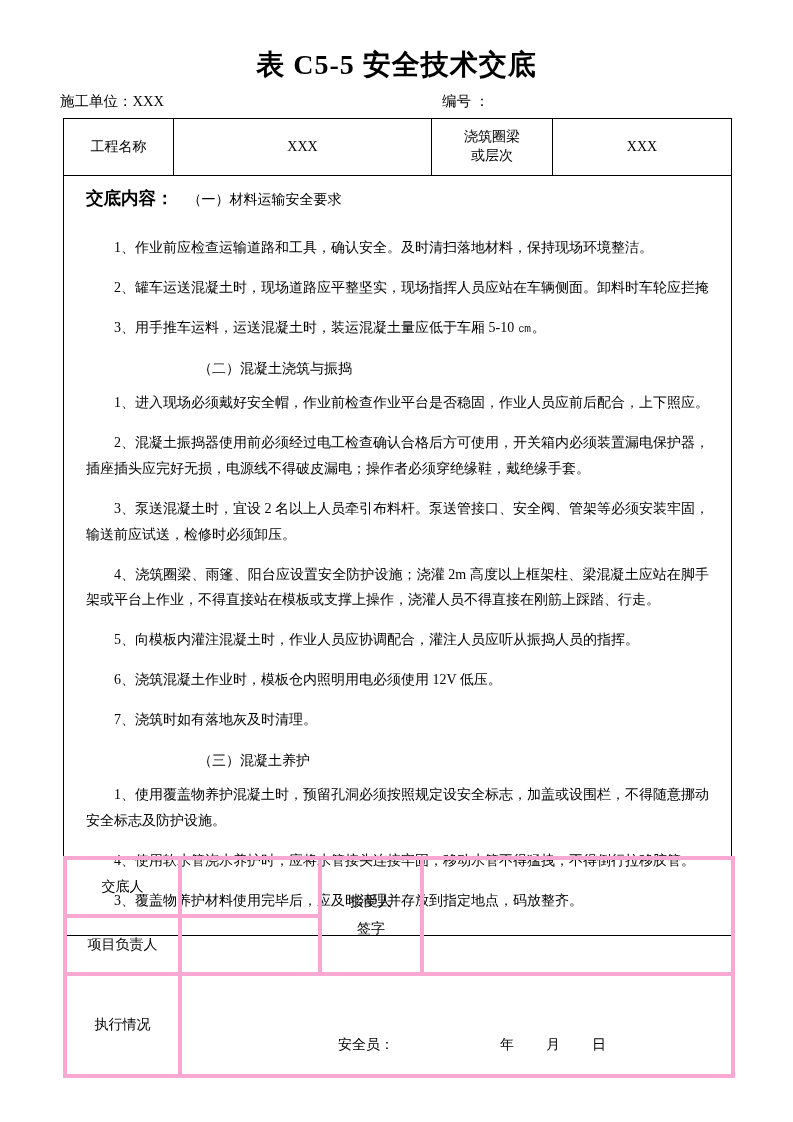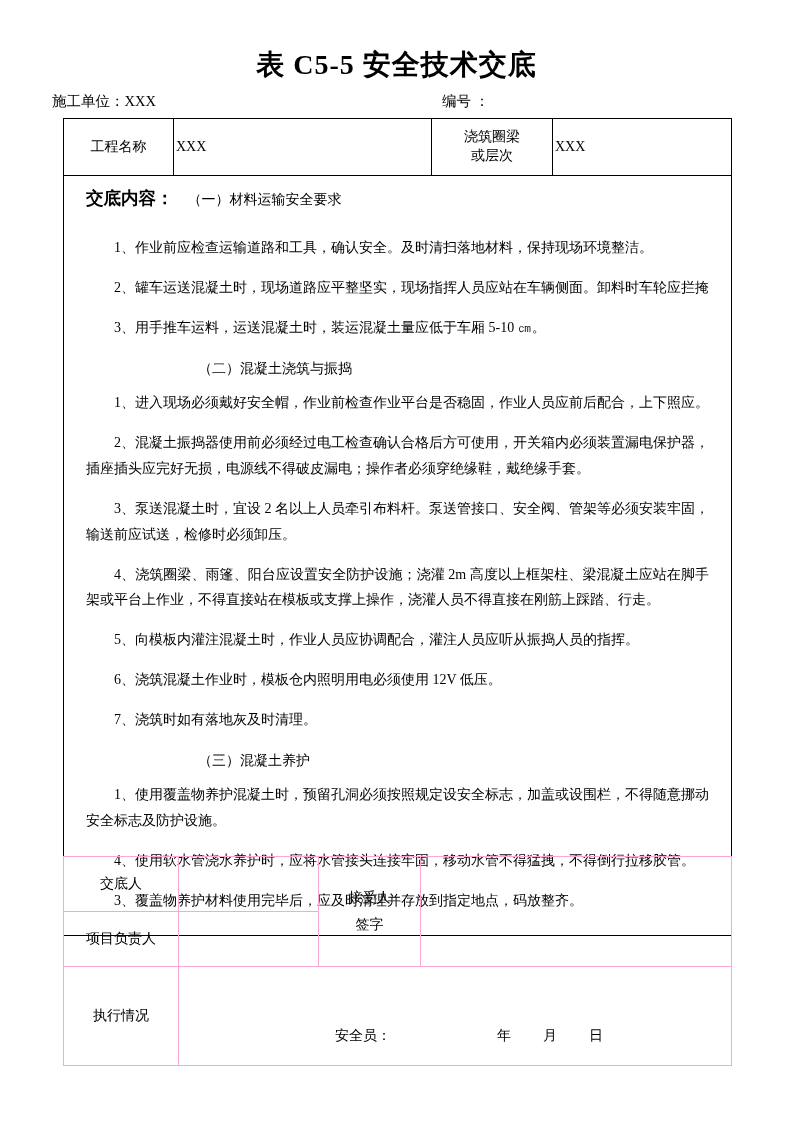--- a/index.html
+++ b/index.html
@@ -42,21 +42,21 @@
     position: absolute;
     top: 90px;
     left: 52px;
     width: 690px;
     height: 22px;
     font-size: 14.5px;
     line-height: 22px;
   }
   .subheader .unit {
     position: absolute;
-    left: 0;
+    left: 8px;
     top: 0;
     white-space: nowrap;
   }
   .subheader .serial {
     position: absolute;
     left: 390px;
     top: 0;
     white-space: nowrap;
   }
 
@@ -75,21 +75,21 @@
     padding: 0;
     vertical-align: middle;
   }
 
   .cell-label {
     text-align: center;
     line-height: 1.35;
     padding: 6px 2px !important;
   }
   .cell-value {
-    text-align: left;
+    text-align: center;
     padding: 6px 2px !important;
   }
 
   .row-h1 td { height: 44px; }
   .row-h2 td { height: 44px; }
 
   
   .content-cell {
     padding: 0 !important;
     vertical-align: top;
@@ -130,21 +130,21 @@
   
   .footer-table {
     position: absolute;
     top: 856px;
     left: 63px;
     width: 668px;
     border-collapse: collapse;
     table-layout: fixed;
   }
   .footer-table td {
-    border: 1px solid #f9a8d4;
+    border: 4px solid #f9a8d4;
     font-size: 14px;
     padding: 4px 2px;
     vertical-align: middle;
     text-align: center;
   }
   .f-row-a td { height: 46px; }
   .f-row-b td { height: 46px; }
   .f-row-c td { height: 66px; }
 
   .recv-cell {

